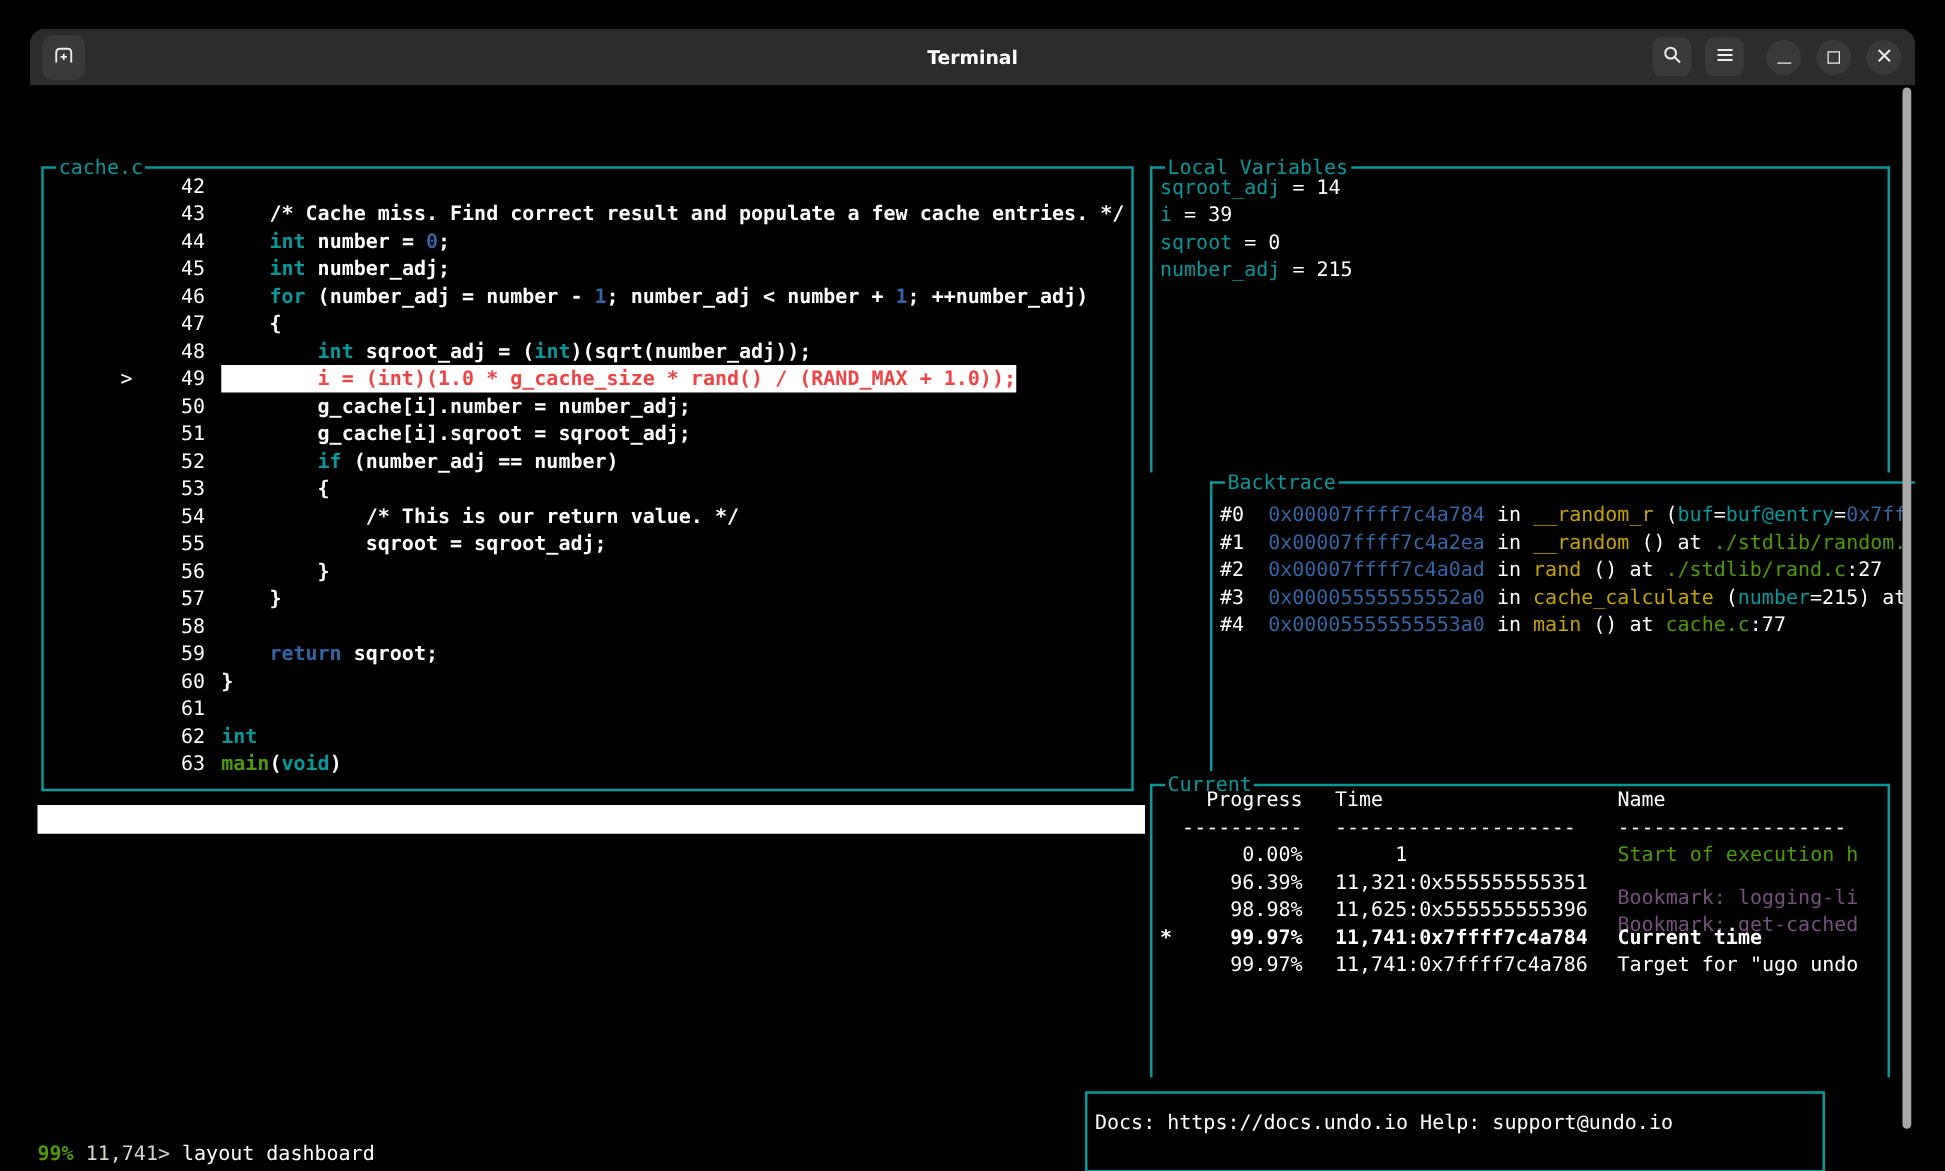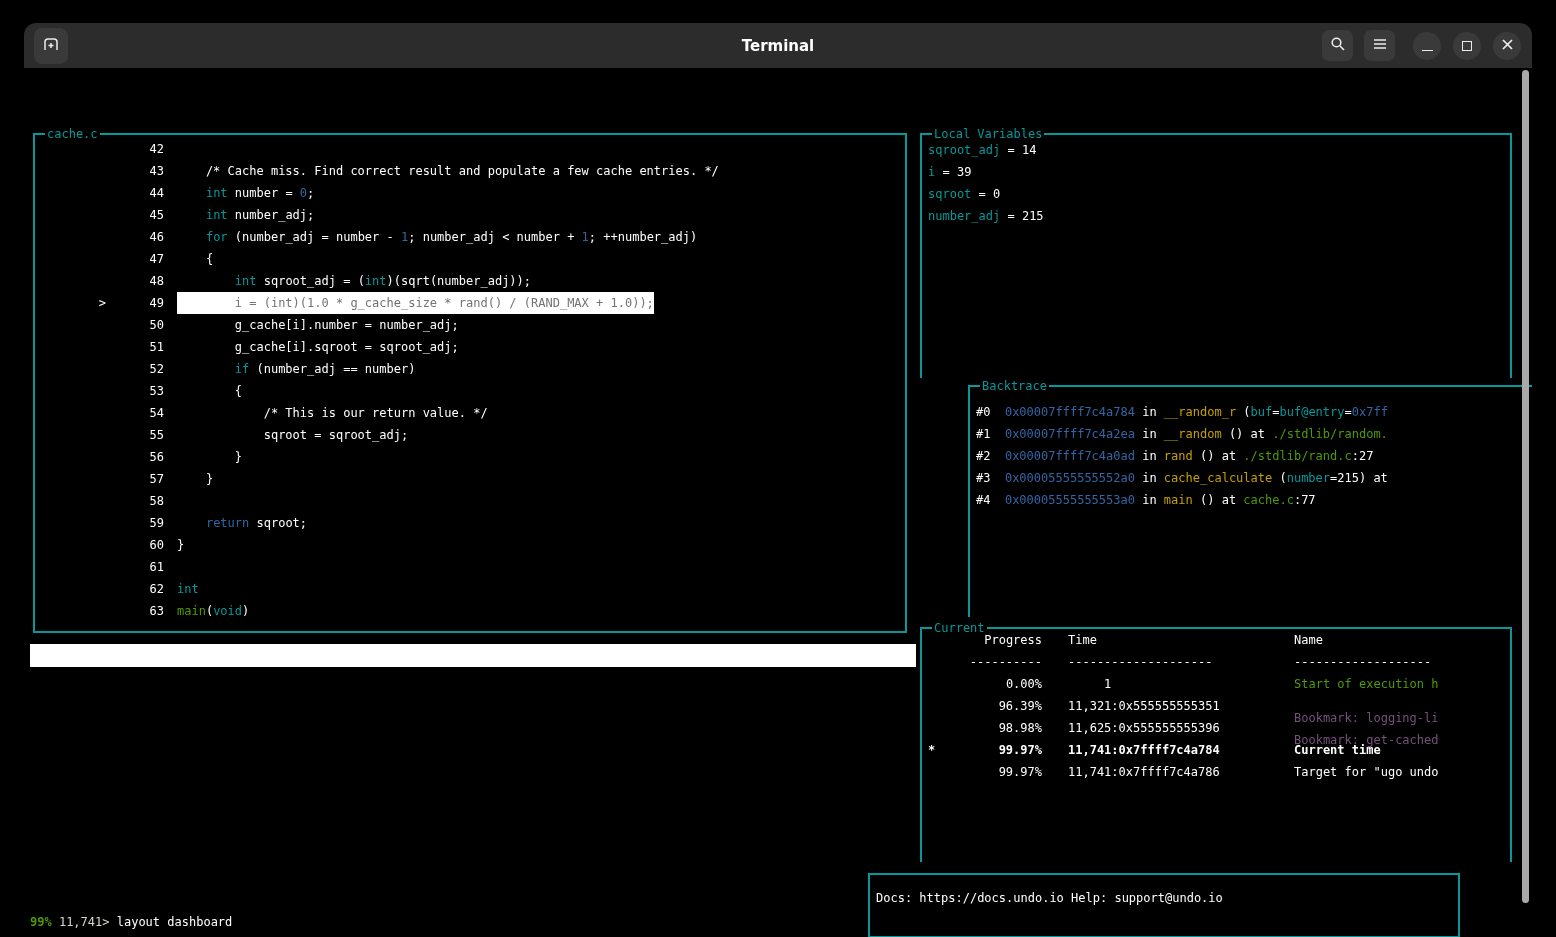--- a/index.html
+++ b/index.html
@@ -1,17 +1,17 @@
 <!DOCTYPE html>
 <html style="--teal: #06989a; --blue: #3465a4; --green: #4e9a06; --yellow: #c4a000; --purple: #75507b; --white: #ffffff; --gray: #d3d7cf; --terminal_bg: #000000; --titlebar_bg: #2c2c2c; --button_bg: #3a3a3a; --status_bg: #ffffff; --scrollbar: #a9a9a9;"><head>
 <meta charset="utf-8">
 <style>
   html,body{margin:0;padding:0;background:#000;width:1556px;height:937px;overflow:hidden;}
   *{box-sizing:border-box;}
-  .mono{font-family:"DejaVu Sans Mono","Liberation Mono",monospace;font-size:12px;line-height:22px;}
+  .mono{font-family:"DejaVu Sans Mono","Liberation Mono",monospace;font-size:16px;line-height:22px;}
   .sans{font-family:"DejaVu Sans","Liberation Sans",sans-serif;}
 
   .window{position:absolute;left:24px;top:23px;width:1508px;height:914px;
           background:var(--terminal_bg,#000);border-radius:12px 12px 0 0;overflow:hidden;}
   .titlebar{position:absolute;left:0;top:0;width:100%;height:45px;background:var(--titlebar_bg,#2c2c2c);}
   .tb-btn{position:absolute;display:flex;align-items:center;justify-content:center;
           background:var(--button_bg,#3a3a3a);border-radius:8px;cursor:default;}
   .tb-circle{position:absolute;width:28px;height:28px;top:9px;border-radius:50%;
              background:var(--button_bg,#3a3a3a);display:flex;align-items:center;justify-content:center;
              color:#ececec;font-size:13px;}
@@ -24,27 +24,27 @@
              padding:0 2px;white-space:pre;}
 
   .c-white{color:var(--white,#fff);}
   .c-gray{color:var(--gray,#d3d7cf);}
   .c-teal{color:var(--teal,#06989a);}
   .c-blue{color:var(--blue,#3465a4);}
   .c-green{color:var(--green,#4e9a06);}
   .c-greenBold{color:var(--green,#4e9a06);font-weight:bold;}
   .c-yellow{color:var(--yellow,#c4a000);}
   .c-purple{color:var(--purple,#75507b);margin-top:12px;}
-  .c-hl{color:#737373;}
+  .c-hl{color:#ef4444;}
 
   .src-body{position:absolute;inset:0;padding-top:3px;overflow:hidden;padding-left:38px;}
   .src-row{display:flex;height:22px;white-space:pre;}
   .src-marker{width:33px;text-align:right;color:var(--white,#fff);flex:none;}
   .src-num{width:58px;text-align:right;color:var(--white,#fff);flex:none;}
-  .src-code{margin-left:13px;white-space:pre;}
+  .src-code{margin-left:13px;white-space:pre;font-weight:bold;}
   .hl-line{background:var(--status_bg,#fff);}
 
   .lv-body{position:absolute;inset:0;padding:4px 0 0 6px;white-space:pre;text-decoration:underline;}
   .bt-body{position:absolute;inset:0;padding:14px 0 0 6px;white-space:pre;overflow:hidden;}
   .plain-row{height:22px;white-space:pre;}
 
   .tl-body{position:absolute;inset:0;overflow:hidden;}
   .tl-row{display:flex;height:22px;white-space:pre;color:var(--white,#fff);}
   .tl-row.bold{font-weight:bold;}
   .tl-marker{width:16px;padding-left:6px;flex:none;}

